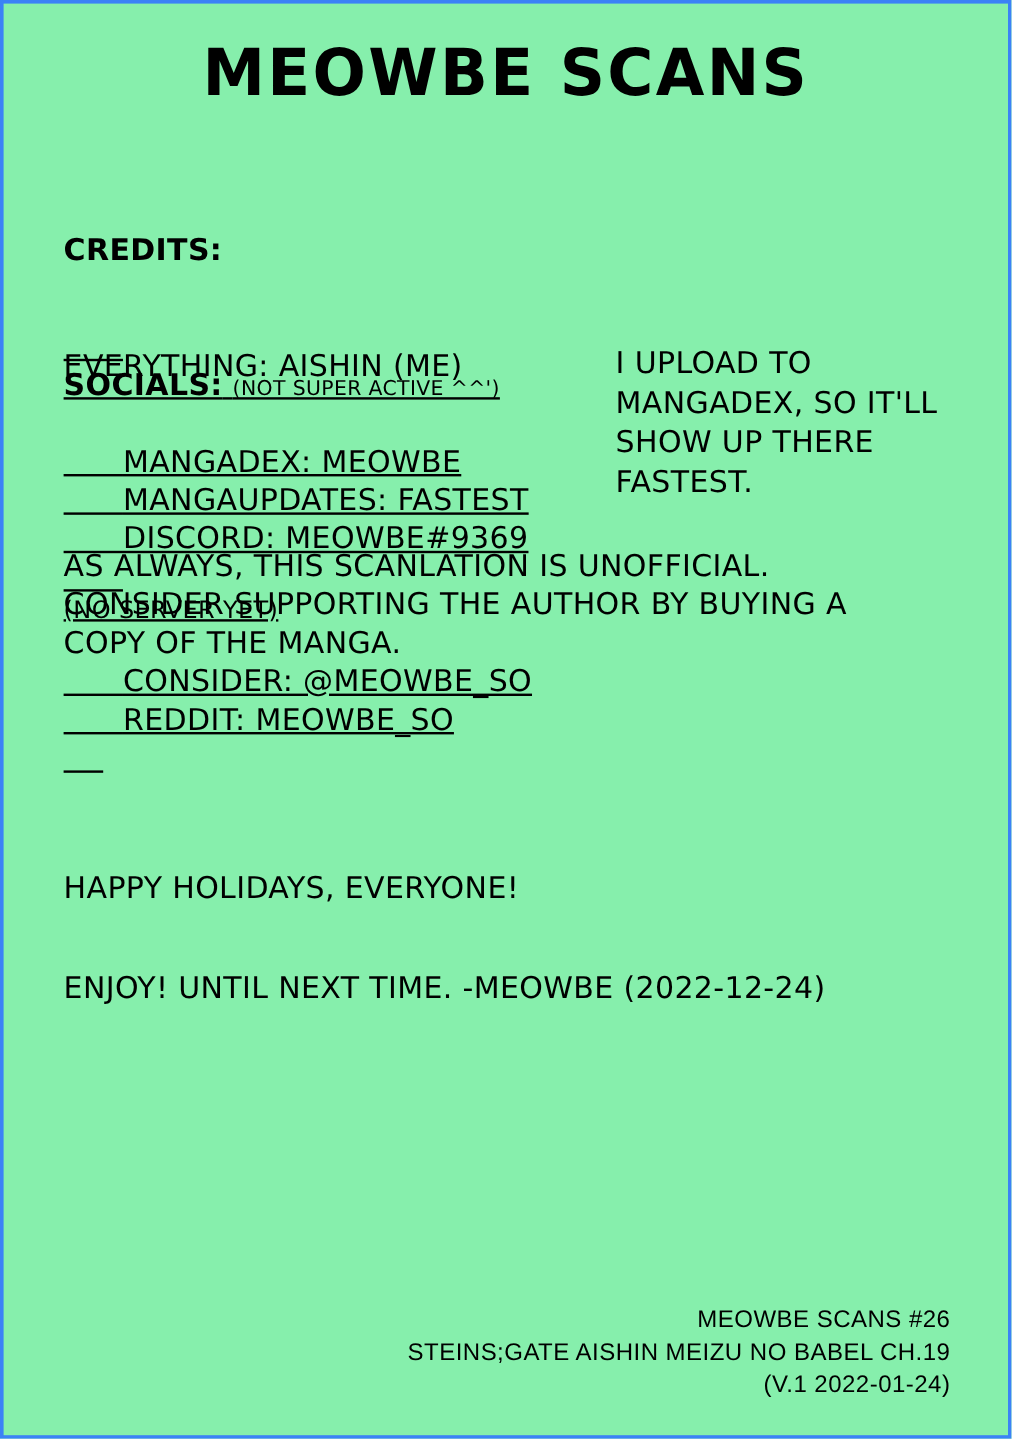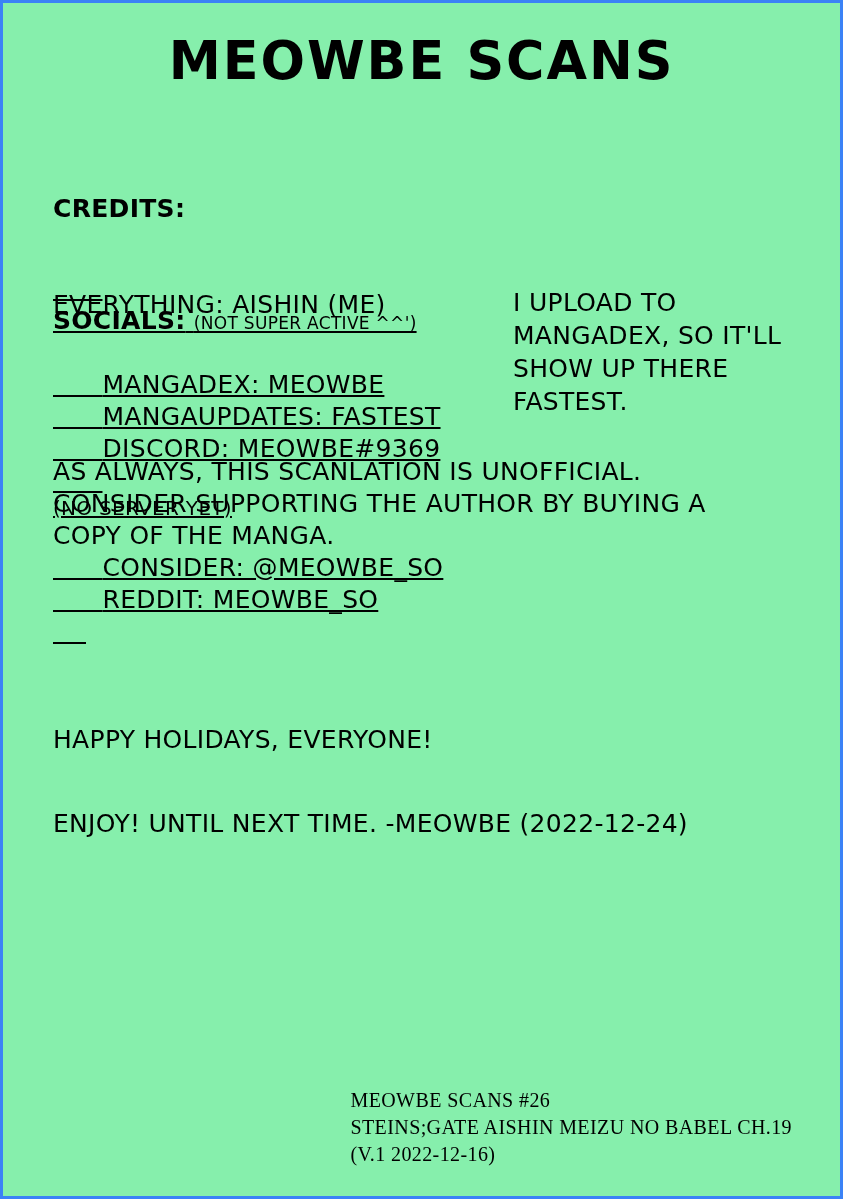--- a/index.html
+++ b/index.html
@@ -85,21 +85,22 @@
   
   #outro1 { top: 613px; }
   #outro2 { top: 706px; margin-top: 15px; }
   #outro3 { top: 805px; }
 
   
   .footer {
     position: absolute;
     right: 48px;
     bottom: 28px;
-    font-family: Liberation Serif, serif;
+    text-align: right;
+    font-family: Liberation Sans, sans-serif;
     font-size: 20px;
     line-height: 1.35;
     letter-spacing: 0.4px;
   }
   .footer span { display: block; }
 </style>
 </head>
 <body>
 
 <div class="page">
@@ -130,17 +131,17 @@
     <div class="blk" id="notice">AS ALWAYS, THIS SCANLATION IS UNOFFICIAL.
 CONSIDER SUPPORTING THE AUTHOR BY BUYING A
 COPY OF THE MANGA.</div>
 
     <div class="blk" id="outro2">HAPPY HOLIDAYS, EVERYONE!</div>
     <div class="blk" id="outro3">ENJOY! UNTIL NEXT TIME. -MEOWBE (2022-12-24)</div>
 
     <div class="footer">
       <span>MEOWBE SCANS #26</span>
       <span>STEINS;GATE AISHIN MEIZU NO BABEL CH.19</span>
-      <span>(V.1 2022-12-16)</span>
+      <span>(V.1 2022-01-24)</span>
     </div>
 
   </div>
 </div>
 
 </body></html>

